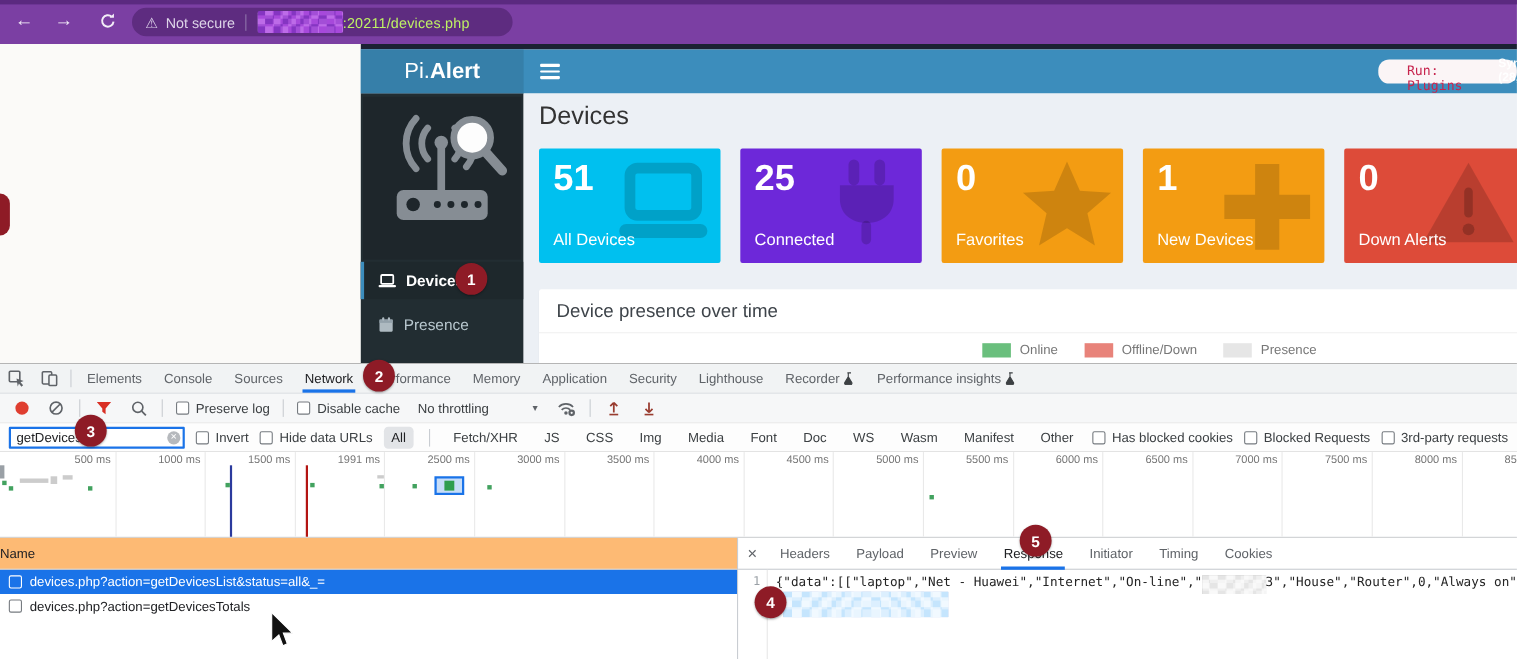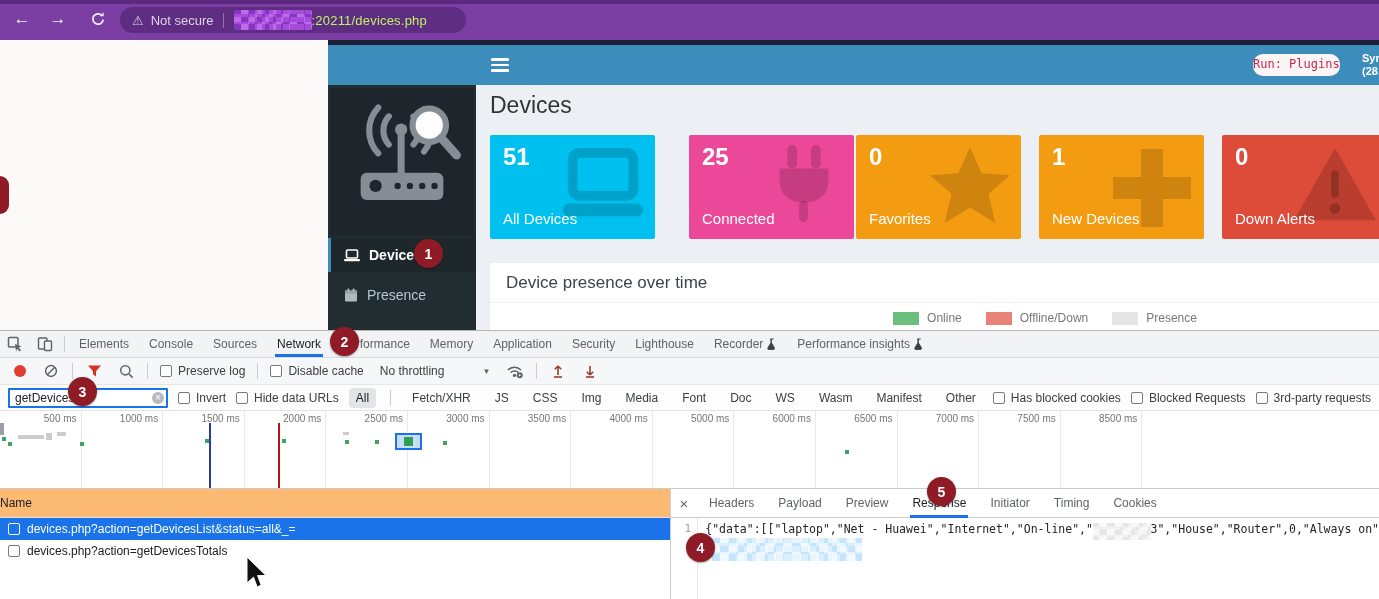--- a/index.html
+++ b/index.html
@@ -35,44 +35,44 @@
   .page { position:absolute; left:0; top:40px; width:1379px; height:290px; background:#fbfaf8; }
   .red-edge { position:absolute; left:0; top:136px; width:9px; height:38px; background:#8e1b26; border-radius:0 10px 10px 0; }
   .app { position:absolute; left:328px; top:0; width:1051px; height:290px; }
   .app-darkstrip { position:absolute; left:0; top:0; width:100%; height:5px; background:#1b2133; }
   .app-header { position:absolute; left:0; top:5px; width:100%; height:40px; background:#3c8dbc; }
   .logo { position:absolute; left:0; top:0; width:148px; height:40px; background:#367fa9; color:#fff;
           font-size:20px; display:flex; align-items:center; justify-content:center; }
   .logo .pi { font-weight:300; }
   .hamburger { position:absolute; left:163px; top:13px; width:18px; cursor:pointer; }
   .hamburger i { display:block; width:18px; height:2.5px; background:#fff; margin-bottom:3px; border-radius:1px; }
-  .run-plugins { position:absolute; left:925px; top:9px; height:22px; padding:3px 0; background:#fbf5f6;
+  .run-plugins { position:absolute; left:925px; top:9px; height:22px; padding:3px 26px; background:#fbf5f6;
                  border-radius:10px; font-family:"DejaVu Sans Mono", monospace; font-size:12px; color:#c7254e; }
   .corner-txt { position:absolute; left:1034px; top:7px; width:17px; height:28px; overflow:hidden;
                 color:#fff; font-weight:bold; font-size:11px; line-height:13px; white-space:nowrap; }
   .corner-txt span { display:block; }
 
   .app-body { position:absolute; left:0; top:45px; width:100%; height:245px; }
   .sidebar { position:absolute; left:0; top:0; width:148px; height:245px; background:#222d32; }
   .logo-img { position:absolute; left:2px; top:3px; width:144px; height:148px; background:#1e262b; }
   .logo-img svg { display:block; margin:6px auto 0; }
   .side-item { position:absolute; left:0; width:148px; height:34px; display:flex; align-items:center;
                padding-left:16px; color:#b8c7ce; font-size:14px; cursor:pointer; }
   .side-item .si-icon { margin-right:9px; display:inline-flex; }
   .side-item.active { background:#1e282c; border-left:3px solid #3c8dbc; padding-left:13px; color:#fff; font-weight:bold; }
   .item-devices { top:153px; } .item-presence { top:193px; }
 
   .content { position:absolute; left:148px; top:0; width:903px; height:245px; background:#ecf0f5; }
   .page-h1 { position:absolute; left:14px; top:7px; font-size:23px; font-weight:500; color:#333; }
   .card { position:absolute; top:50px; width:165px; height:104px; border-radius:2px; color:#fff; overflow:hidden; }
-  .card .num { position:absolute; left:13px; top:8px; font-size:24px; font-weight:bold; z-index:2; }
+  .card .num { position:absolute; left:13px; top:8px; font-size:33px; font-weight:bold; z-index:2; }
   .card .lbl { position:absolute; left:13px; bottom:12px; font-size:15px; z-index:2; }
   .card svg { position:absolute; right:6px; top:8px; z-index:1; }
   .card0 { left:14px;  background:#00c0ef; }
-  .card1 { left:213px; background:#ec4899; }
+  .card1 { left:197px; background:#6d28d9; }
   .card2 { left:380px; background:#f39c12; }
   .card3 { left:563px; background:#f39c12; }
   .card4 { left:746px; background:#dd4b39; }
 
   .panel { position:absolute; left:14px; top:178px; width:1110px; height:80px; background:#fff;
            border-radius:2px; box-shadow:0 1px 1px rgba(0,0,0,.1); }
   .panel-title { padding:10px 16px 9px; font-size:17px; color:#3e444a; border-bottom:1px solid #f0f0f0; }
   .panel-legend { display:flex; justify-content:center; gap:24px; margin-top:8px; font-size:12px; color:#777; }
   .leg-item { display:flex; align-items:center; gap:8px; }
   .leg-sw { width:26px; height:13px; display:inline-block; }
@@ -102,21 +102,21 @@
   .filter-input { position:relative; width:160px; height:20px; }
   .filter-input input { width:100%; height:100%; border:2px solid #1a73e8; border-radius:1px; font-size:12px;
                         padding:0 18px 0 5px; color:#202124; font-family:"Liberation Sans", sans-serif; outline:none; }
   .clear-x { position:absolute; right:4px; top:4px; width:12px; height:12px; border-radius:50%; background:#b6b9bd;
              color:#fff; font-size:10px; line-height:12px; text-align:center; cursor:pointer; }
   .chip { padding:3px 7px; border-radius:4px; color:#3c4043; cursor:pointer; white-space:nowrap; }
   .chip.on { background:#e2e4e7; color:#202124; }
   .f-cb { display:flex; align-items:center; gap:6px; white-space:nowrap; cursor:pointer; }
 
   .dt-timeline { position:absolute; left:0; top:80px; width:100%; height:78px; background:#fff;
-                 border-bottom:1px solid #c9cccf; display:flex; overflow:hidden; }
+                 border-bottom:1px solid #c9cccf; display:flex; overflow:hidden;padding-left:24px; }
   .tl-cell { flex:none; width:81.6px; height:100%; border-right:1px solid #e9e9e9; }
   .tl-cell span { display:block; text-align:right; padding:2px 4px 0 0; font-size:10px; color:#757575; white-space:nowrap; }
   .wf { position:absolute; }
   .wf-dot { width:4px; height:4px; background:#42a25f; }
   .wf-grey { background:#cccccc; }
   .wf-blue-line { left:209px; top:12px; width:2px; height:66px; background:#2b3a9d; }
   .wf-red-line { left:278px; top:12px; width:2px; height:66px; background:#b31412; }
   .wf-sel { left:395px; top:22px; width:27px; height:17px; background:#c7ddf8; border:2px solid #1a73e8; }
   .wf-sel i { position:absolute; left:7px; top:2px; width:9px; height:9px; background:#2f9e4f; }
 
@@ -171,20 +171,24 @@
     </div>
   </div>
 
   <div class="page">
     <div class="red-edge"></div>
 
     <div class="app">
       <div class="app-darkstrip"></div>
 
       <div class="app-header">
+        <div class="logo">
+          <span class="pi">Pi.</span>
+            <b>Alert</b>
+        </div>
         <div class="hamburger">
             <i></i>
             <i></i>
             <i></i>
           </div>
         <div class="run-plugins">Run: Plugins</div>
         <div class="corner-txt">
           <span>Syn</span>
             <span>(28,</span>
         </div>
@@ -470,48 +474,57 @@
       <div class="tl-cell">
           <span>500 ms</span>
         </div>
       <div class="tl-cell">
           <span>1000 ms</span>
         </div>
       <div class="tl-cell">
           <span>1500 ms</span>
         </div>
       <div class="tl-cell">
-          <span>2000 ms</span>
+          <span>1991 ms</span>
         </div>
       <div class="tl-cell">
           <span>2500 ms</span>
         </div>
       <div class="tl-cell">
           <span>3000 ms</span>
         </div>
       <div class="tl-cell">
           <span>3500 ms</span>
         </div>
       <div class="tl-cell">
           <span>4000 ms</span>
         </div>
       <div class="tl-cell">
+          <span>4500 ms</span>
+        </div>
+      <div class="tl-cell">
           <span>5000 ms</span>
         </div>
       <div class="tl-cell">
+          <span>5500 ms</span>
+        </div>
+      <div class="tl-cell">
           <span>6000 ms</span>
         </div>
       <div class="tl-cell">
           <span>6500 ms</span>
         </div>
       <div class="tl-cell">
           <span>7000 ms</span>
         </div>
       <div class="tl-cell">
           <span>7500 ms</span>
+        </div>
+      <div class="tl-cell">
+          <span>8000 ms</span>
         </div>
       <div class="tl-cell">
           <span>8500 ms</span>
         </div>
 
       <span class="wf" style="left:0;top:12px;width:4px;height:12px;background:#9aa0a6"></span>
       <span class="wf wf-grey" style="left:18px;top:24px;width:26px;height:4px"></span>
       <span class="wf wf-grey" style="left:46px;top:22px;width:6px;height:7px"></span>
       <span class="wf wf-grey" style="left:57px;top:21px;width:9px;height:4px"></span>
       <span class="wf wf-dot" style="left:2px;top:26px"></span>

